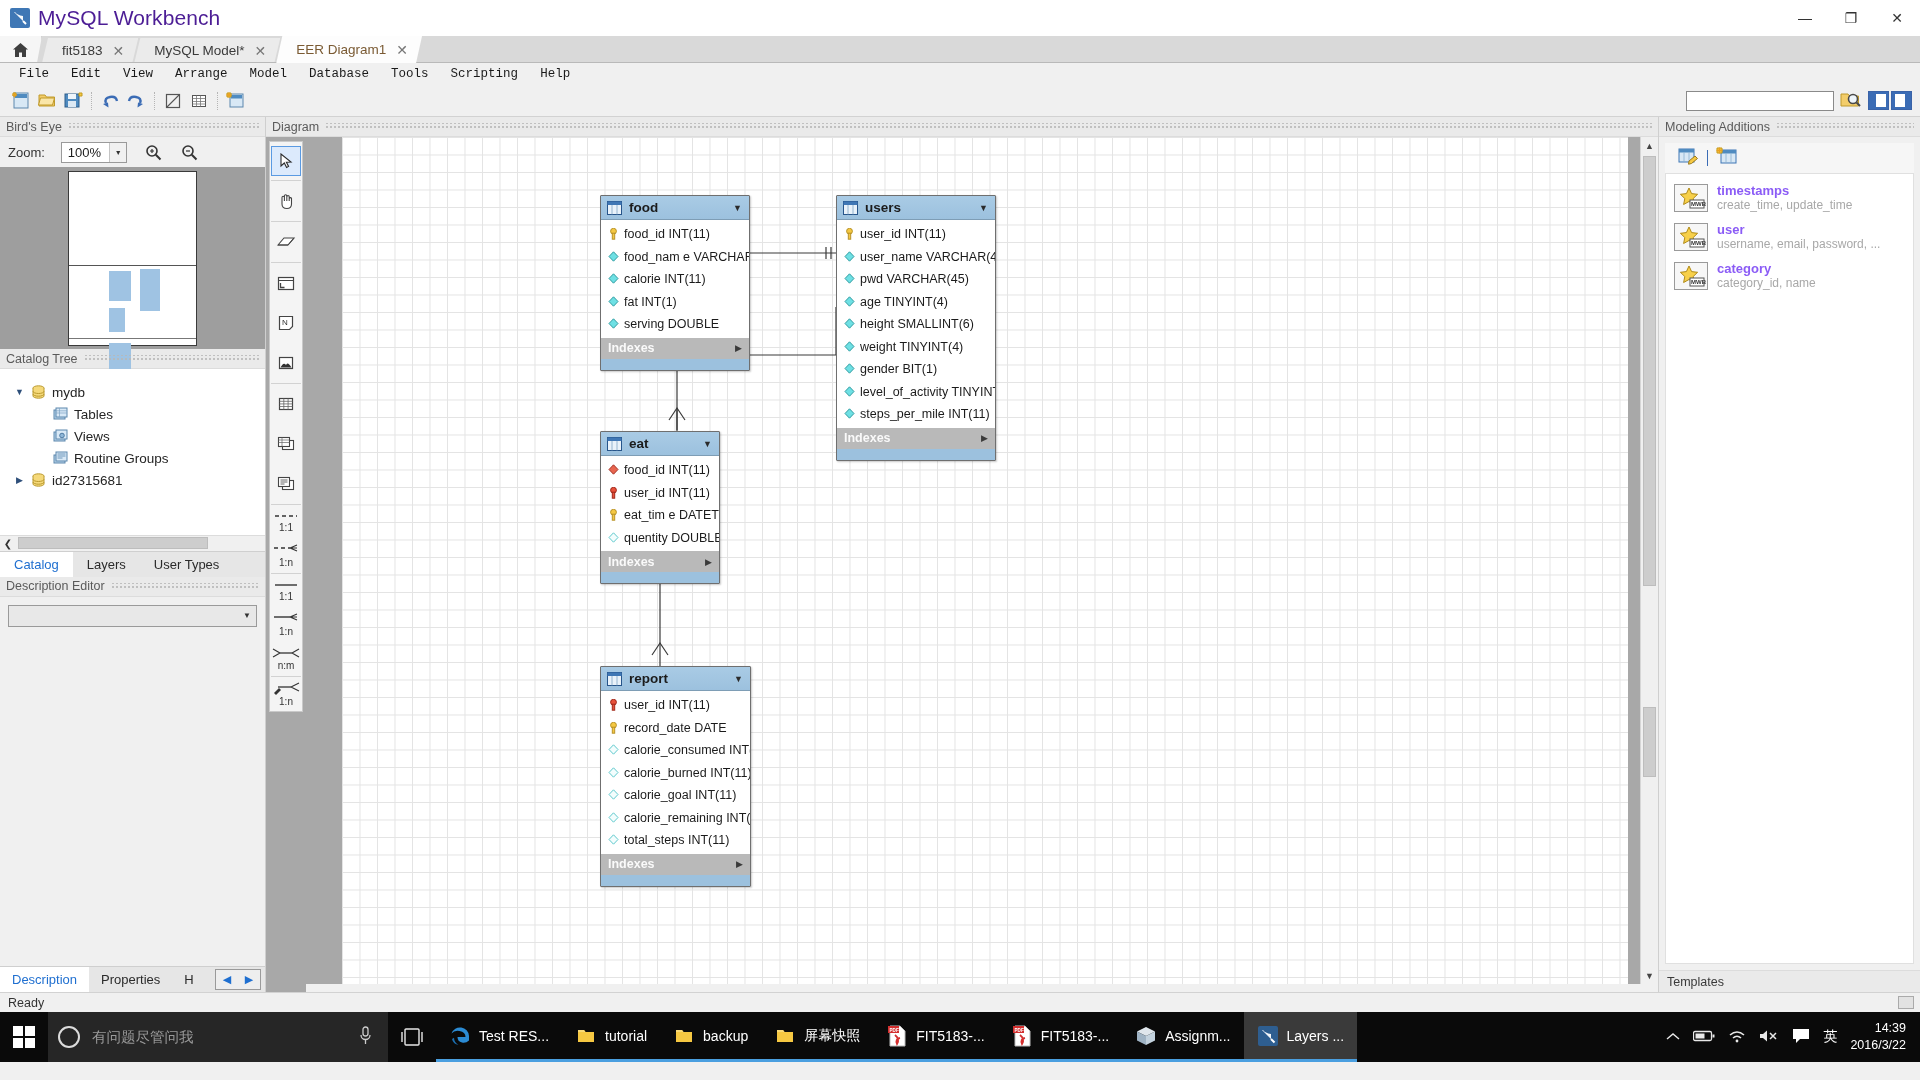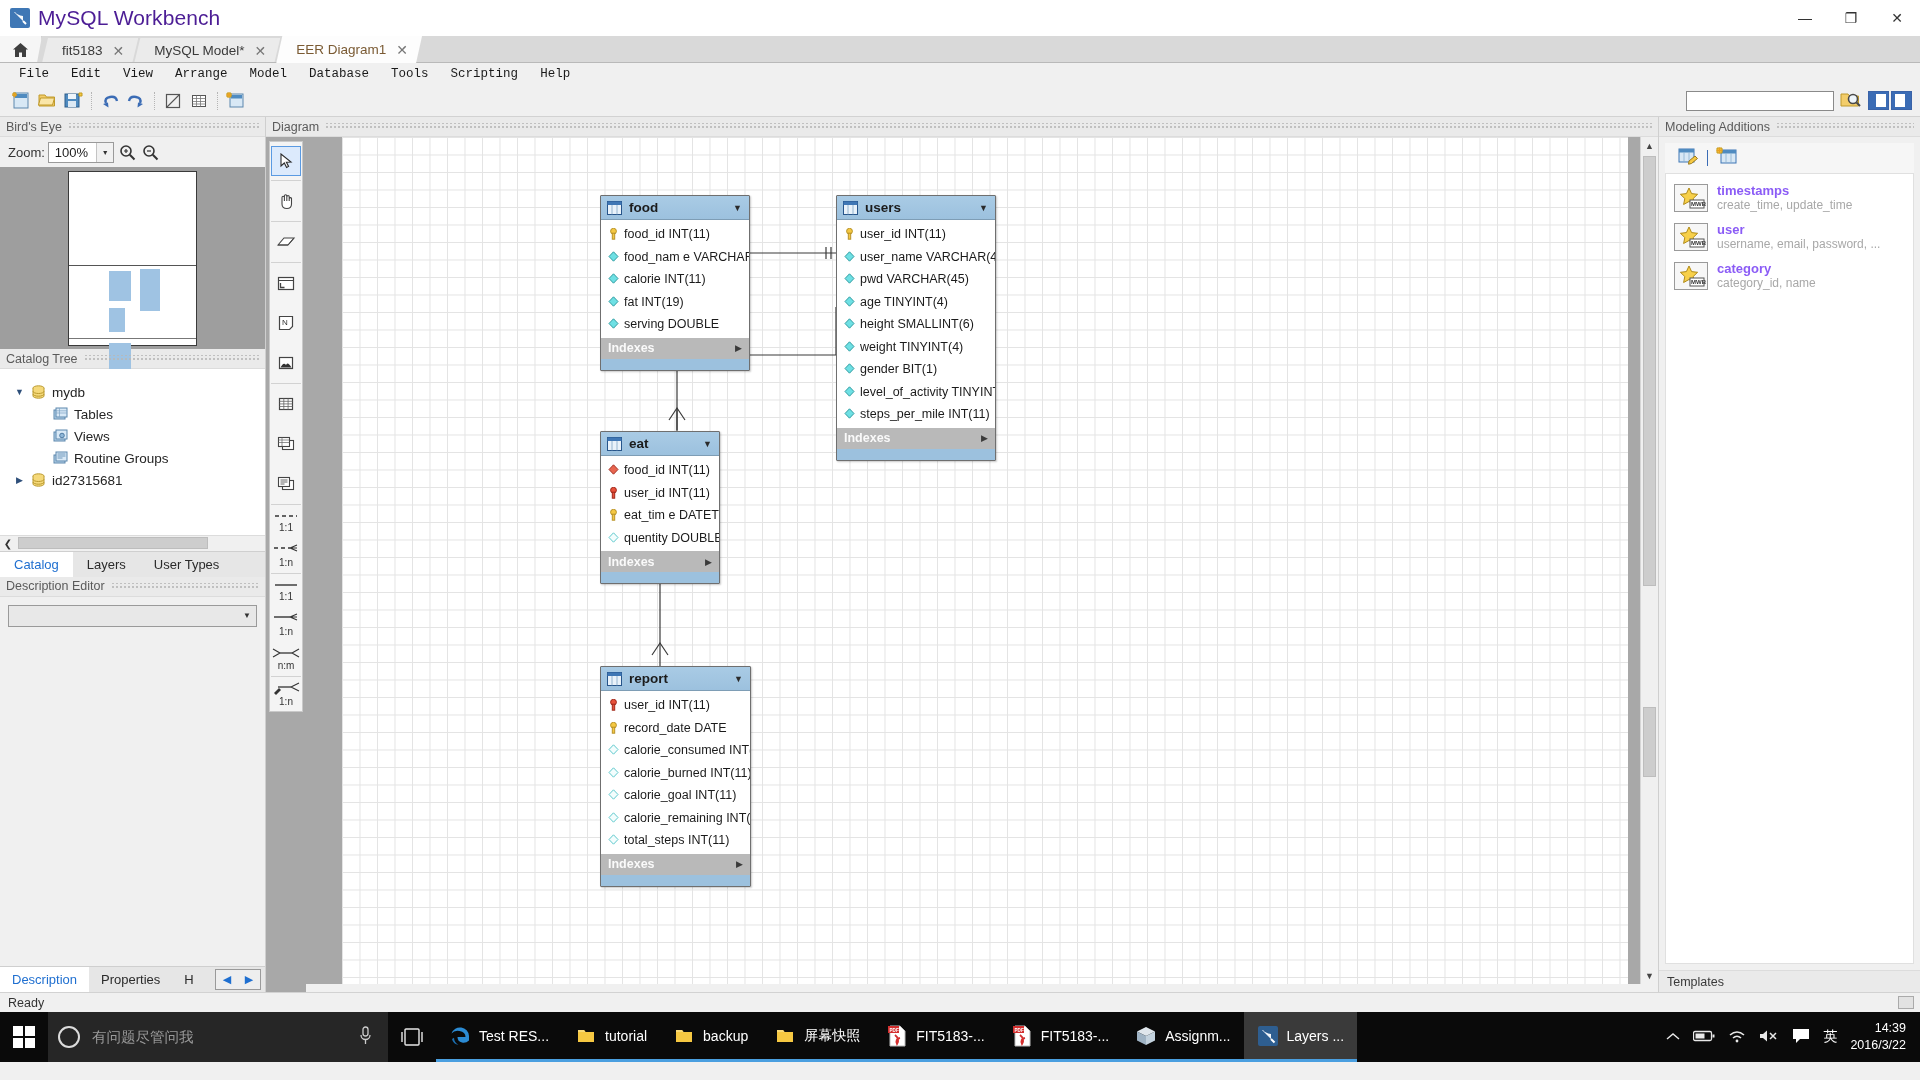--- a/index.html
+++ b/index.html
@@ -87,21 +87,21 @@
   .leftcol { width: 266px; flex: none; display: flex; flex-direction: column;
              background: #f0f0f0; border-right: 1px solid #cfcfcf; }
   .section-head {
     height: 20px; background: #eaeaea; display: flex; align-items: center;
     padding: 0 6px; font-size: 12.5px; color: #5a5a5a; gap: 6px;
     border-bottom: 1px solid #dcdcdc;
   }
   .dotfill { flex: 1; height: 7px; background-image: radial-gradient(#b8b8b8 0.8px, transparent 0.9px);
              background-size: 4px 4px; background-position: 0 2px; opacity: .85; }
 
-  .zoomrow { height: 30px; display: flex; align-items: center; gap: 3px; padding: 0 8px;
+  .zoomrow { height: 30px; display: flex; align-items: center; gap: 16px; padding: 0 8px;
              background: #f0f0f0; font-size: 13px; color: #333; }
   .zoom-combo { display: flex; align-items: center; border: 1px solid #9a9a9a; height: 21px; background: #fff; }
   .zoom-combo .val { padding: 0 8px 0 6px; font-size: 13px; color: #1c1c1c; }
   .zoom-combo .arrow { width: 17px; height: 19px; background: #f1f1f1; border-left: 1px solid #c4c4c4;
                        display: flex; align-items: center; justify-content: center; font-size: 7px; color: #333; }
   .mag { width: 20px; height: 20px; display:flex; align-items:center; justify-content:center; }
 
   .birdseye { height: 182px; background: #9e9e9e; display: flex; align-items: center; justify-content: center; }
   .be-page { width: 129px; height: 175px; background: #fff; border: 1.5px solid #3a3a3a; position: relative; }
   .be-split { position: absolute; left: 0; right: 0; top: 93px; height: 1px; background: #555; }
@@ -678,21 +678,21 @@
                     </svg>
                 </span>
                 <span>calorie INT(11)</span>
               </div>
               <div class="col">
                 <span class="ic">
                   <svg width="11" height="11" viewBox="0 0 11 11">
                       <path d="M5.5 0.8 L10 5.5 L5.5 10.2 L1 5.5 Z" fill="#6ee0e4" stroke="#2f9ba0"></path>
                     </svg>
                 </span>
-                <span>fat INT(19)</span>
+                <span>fat INT(1)</span>
               </div>
               <div class="col">
                 <span class="ic">
                   <svg width="11" height="11" viewBox="0 0 11 11">
                       <path d="M5.5 0.8 L10 5.5 L5.5 10.2 L1 5.5 Z" fill="#6ee0e4" stroke="#2f9ba0"></path>
                     </svg>
                 </span>
                 <span>serving DOUBLE</span>
               </div>
             </div>

